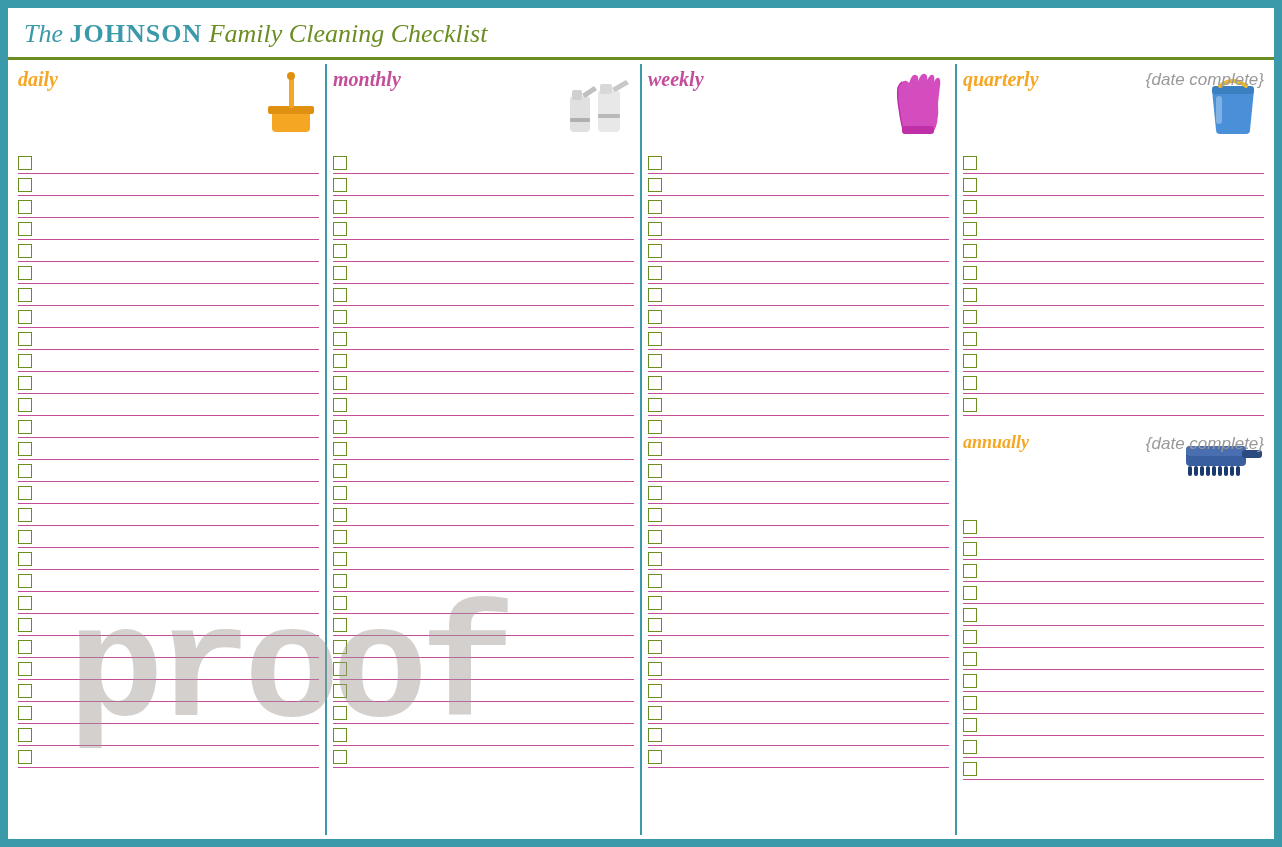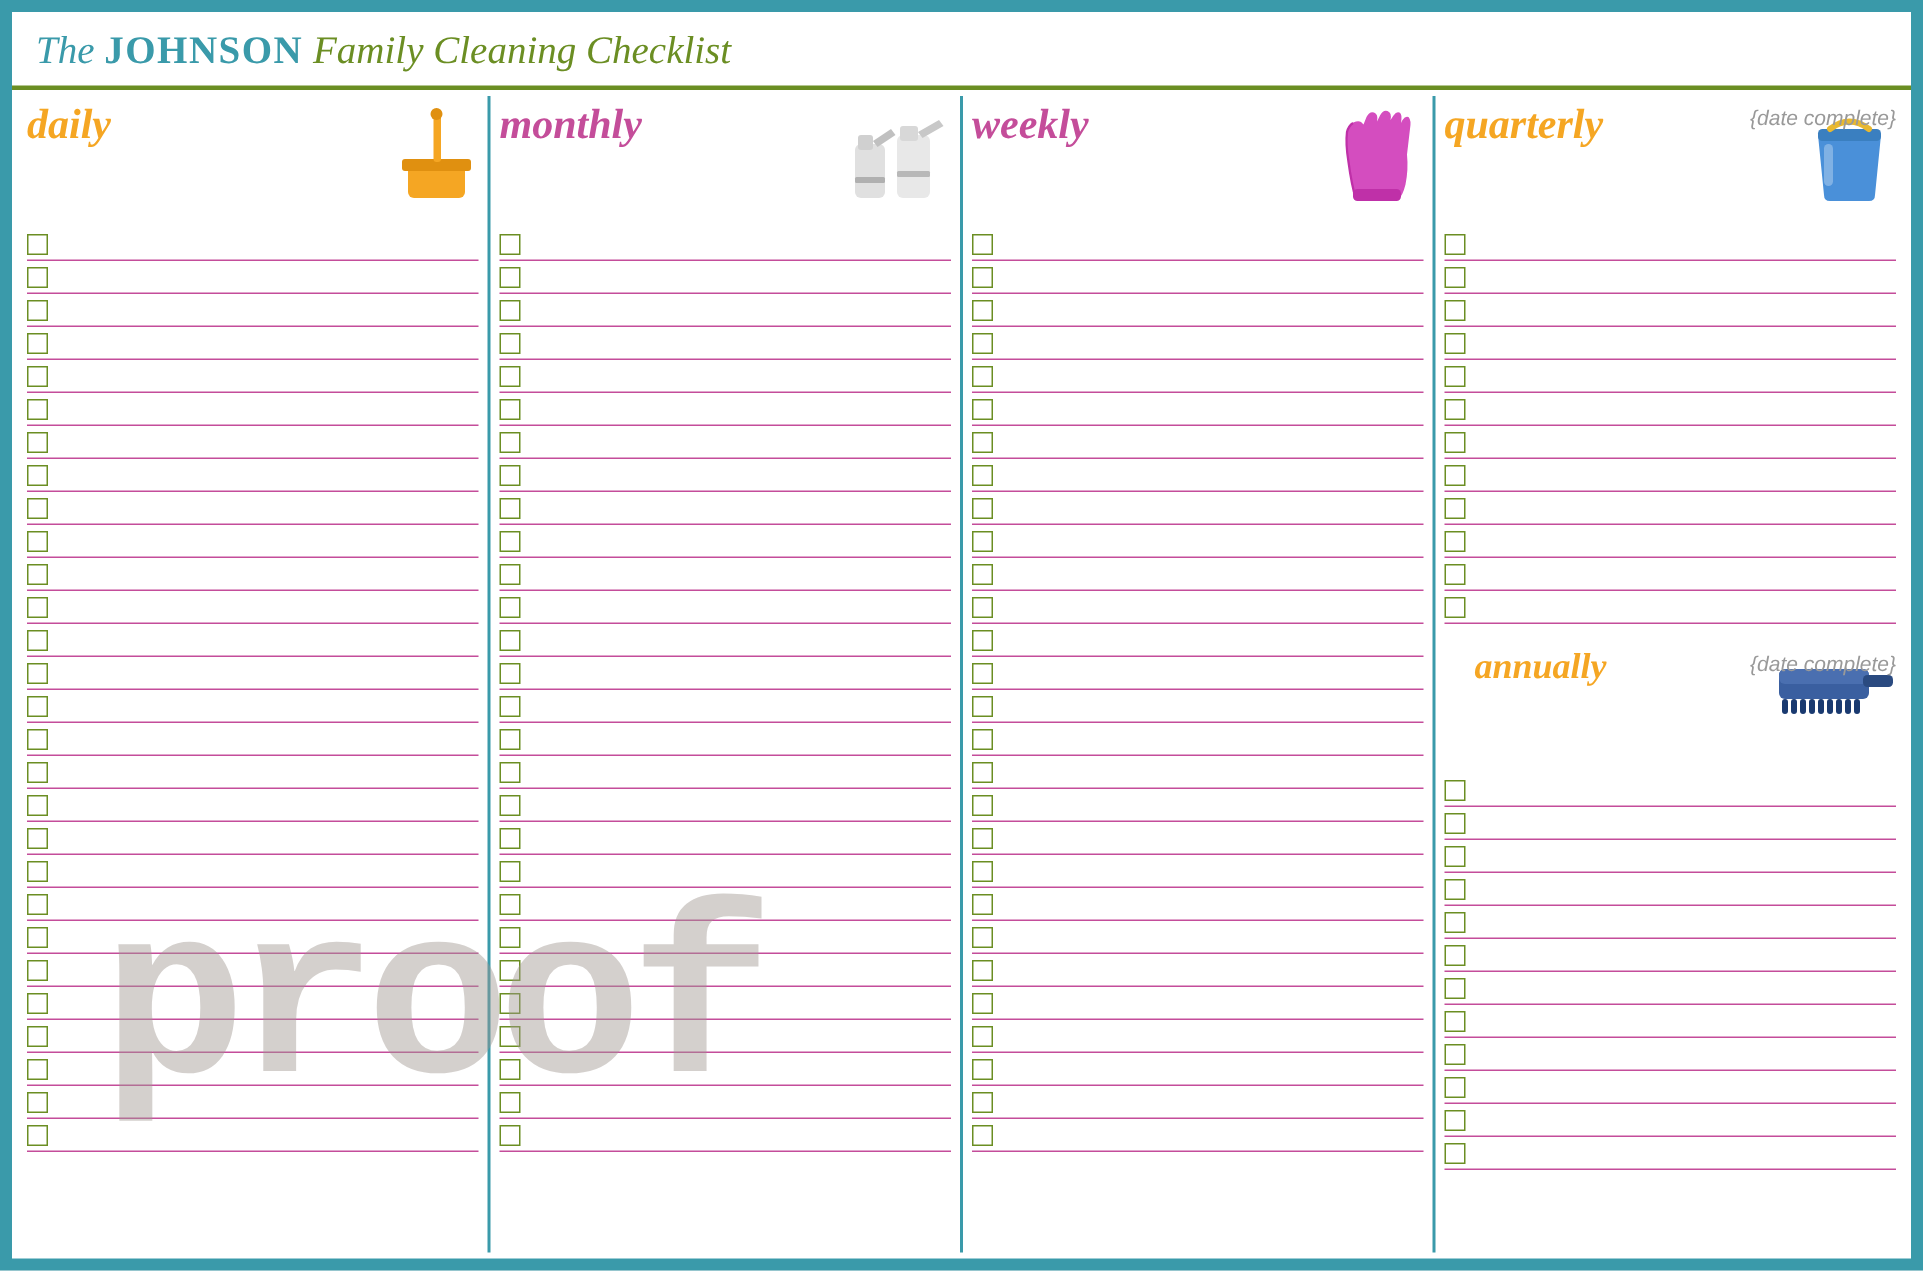--- a/index.html
+++ b/index.html
@@ -67,30 +67,30 @@
     }
     .col-header {
       display: flex;
       align-items: flex-start;
       justify-content: space-between;
       margin-bottom: 4px;
       min-height: 80px;
       position: relative;
     }
     .col-title {
-      font-size: 28px;
+      font-size: 20px;
       font-weight: 700;
       color: #f5a623;
       font-style: italic;
       font-family: Georgia, serif;
     }
     .col-title.purple { color: #c44d9a; }
     .col-title.orange { color: #f5a623; }
     .date-complete {
-      font-size: 14px;
+      font-size: 17px;
       color: #999;
       font-style: italic;
       position: absolute;
       right: 0;
       top: 2px;
     }
     .checklist {
       flex: 1;
       display: flex;
       flex-direction: column;
@@ -130,22 +130,21 @@
     
     .section-label {
       display: flex;
       align-items: center;
       justify-content: space-between;
       margin-top: 8px;
       margin-bottom: 4px;
       position: relative;
     }
     .section-label .col-title {
-      font-size: 24px;
-      margin-left: 20px;
+      font-size: 18px;
     }
   </style>
 </head>
 <body>
 
 <div class="page">
   <div class="header">
     <div class="header-title">
       <span class="header-the">The </span><span class="header-johnson">JOHNSON</span><span class="header-family"> Family Cleaning Checklist</span>
     </div>

